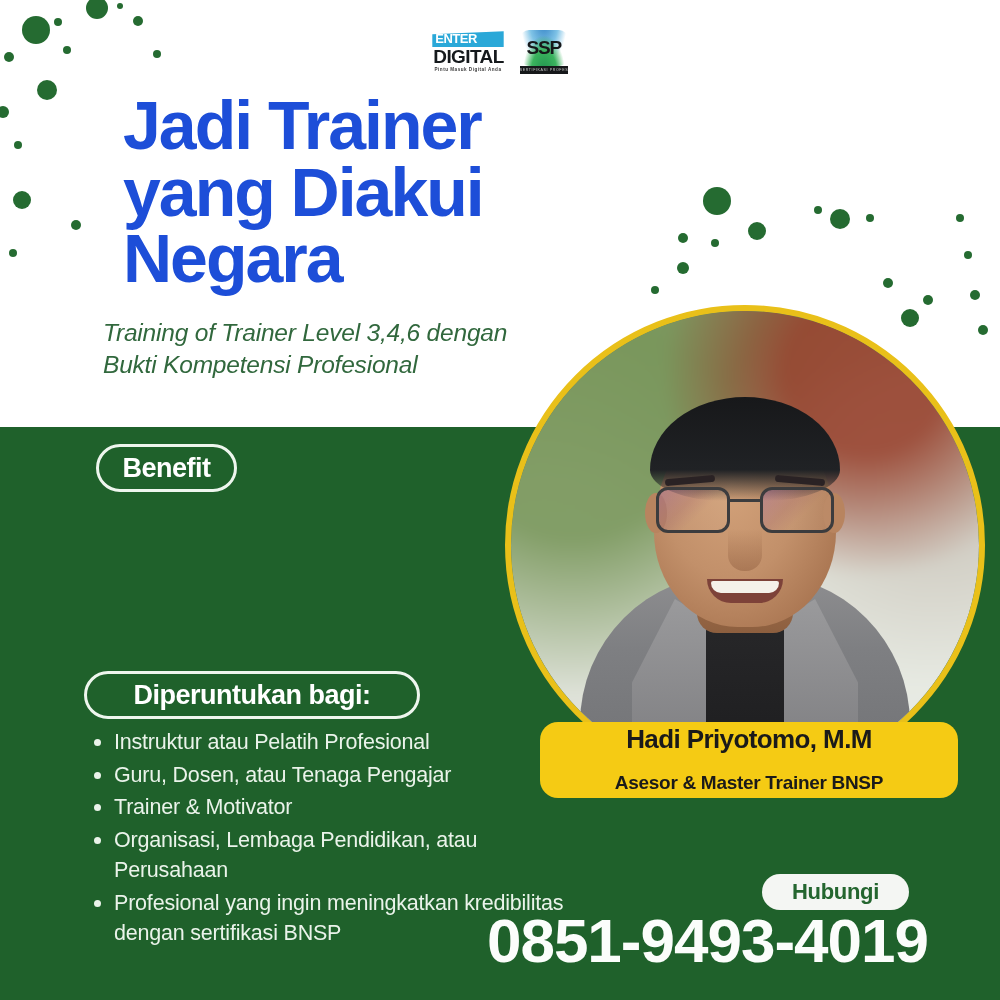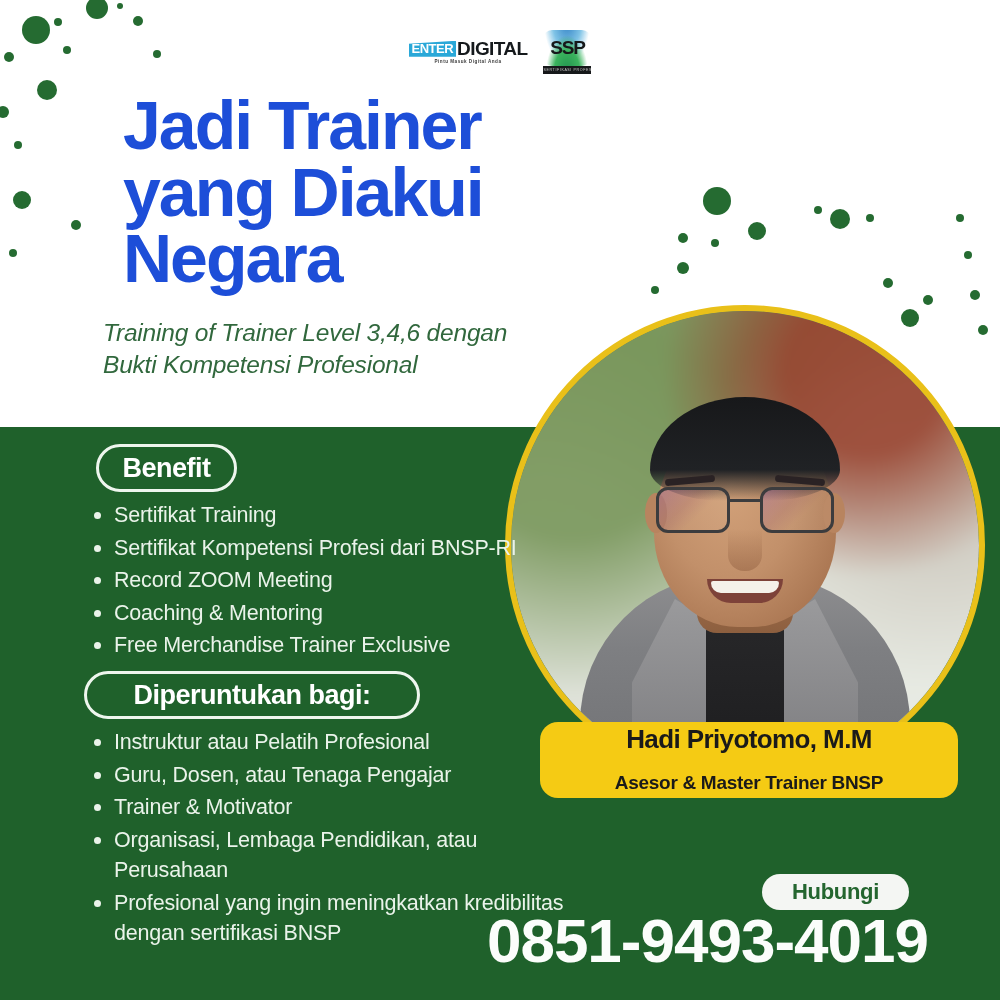--- a/index.html
+++ b/index.html
@@ -37,22 +37,22 @@
   .logo-row{
     position:absolute;
     left:0; top:30px; width:1000px;
     display:flex; justify-content:center; align-items:center; gap:16px;
     z-index:6;
   }
   .logo-enter{
     display:flex; flex-direction:column; align-items:center; gap:1px;
   }
   .logo-enter-main{
-    display:flex; align-items:center; font-weight:bold;
-    font-size:19px; letter-spacing:-0.6px; line-height:1;
+    display:flex; font-weight:bold;
+    font-size:19px; letter-spacing:-0.6px; line-height:1;flex-direction:column;
   }
   .logo-enter-badge{
     background:#2aa8d8;
     color:#ffffff;
     font-size:13px;
     font-weight:bold;
     padding:1px 3px 2px 3px;
     letter-spacing:-0.5px;
     position:relative;
     clip-path:polygon(0 18%,100% 0,100% 100%,0 100%);
@@ -424,27 +424,20 @@
         <div class="ph-nose"></div>
         <div class="ph-mouth">
           <div class="ph-teeth"></div>
         </div>
       </div>
     </div>
   </div>
 
   <div class="pill-outline" id="pill-benefit">Benefit</div>
 
-  <ul class="bullets" id="list-benefit">
-    <li>Sertifikat Training</li>
-    <li>Sertifikat Kompetensi Profesi dari BNSP-RI</li>
-    <li>Record ZOOM Meeting</li>
-    <li>Coaching &amp; Mentoring</li>
-    <li>Free Merchandise Trainer Exclusive</li>
-  </ul>
 
   <div class="pill-outline" id="pill-audience">Diperuntukan bagi:</div>
 
   <ul class="bullets" id="list-audience">
     <li>Instruktur atau Pelatih Profesional</li>
     <li>Guru, Dosen, atau Tenaga Pengajar</li>
     <li>Trainer &amp; Motivator</li>
     <li>Organisasi, Lembaga Pendidikan, atau Perusahaan</li>
     <li>Profesional yang ingin meningkatkan kredibilitas dengan sertifikasi BNSP</li>
   </ul>

